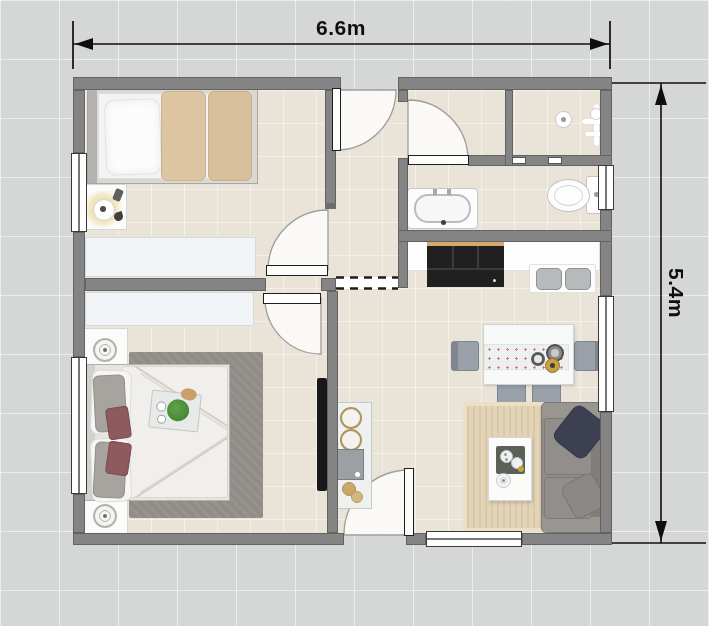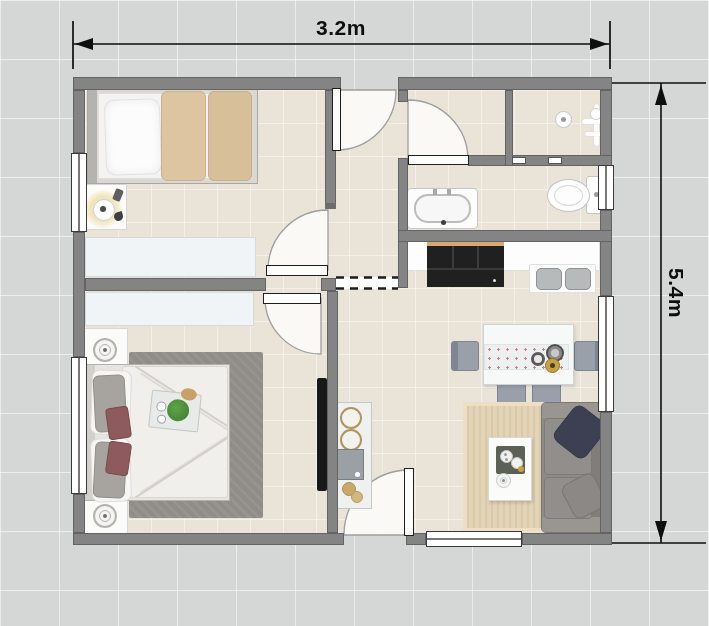--- a/index.html
+++ b/index.html
@@ -59,21 +59,21 @@
     <polygon points="75,44 93,38 93,50" fill="#0e0e0e"></polygon>
     <polygon points="608,44 590,38 590,50" fill="#0e0e0e"></polygon>
 
     <line x1="661" y1="83" x2="661" y2="543" stroke="#0e0e0e" stroke-width="1.6"></line>
     <line x1="612" y1="83" x2="706" y2="83" stroke="#0e0e0e" stroke-width="1.4"></line>
     <line x1="612" y1="543" x2="706" y2="543" stroke="#0e0e0e" stroke-width="1.4"></line>
     <polygon points="661,85 655,105 667,105" fill="#0e0e0e"></polygon>
     <polygon points="661,541 655,521 667,521" fill="#0e0e0e"></polygon>
   </svg>
 
-  <div class="abs dimlabel" style="left:241px;top:16px;width:200px;text-align:center;">3.2m</div>
+  <div class="abs dimlabel" style="left:241px;top:16px;width:200px;text-align:center;">6.6m</div>
   <div class="abs dimlabel" style="left:664px;top:268px;writing-mode:vertical-rl;">5.4m</div>
 
   <div class="abs furn" style="left:0;top:0;width:709px;height:626px;">
 
     <div class="abs" style="left:87px;top:88px;width:171px;height:96px;background:#dad8d4;border:1px solid #a9a7a3;box-sizing:border-box;">
       <div class="abs" style="left:0;top:0;width:9px;height:94px;background:#b5b3af;"></div>
       <div class="abs" style="left:10px;top:4px;width:154px;height:86px;background:#f4f3f1;border:1px solid #e0dfdc;box-sizing:border-box;"></div>
       <div class="abs" style="left:17px;top:10px;width:54px;height:74px;background:#fcfcfc;border:1px solid #e1e1e1;border-radius:10px;transform:rotate(-2deg);box-shadow:inset 0 0 10px rgba(0,0,0,.07);"></div>
       <div class="abs" style="left:73px;top:2px;width:45px;height:90px;background:#dcc5a0;border:1px solid #c9b28c;border-radius:6px;box-sizing:border-box;"></div>
       <div class="abs" style="left:120px;top:2px;width:44px;height:90px;background:#d7bf9a;border:1px solid #c5ae88;border-radius:6px;box-sizing:border-box;"></div>

